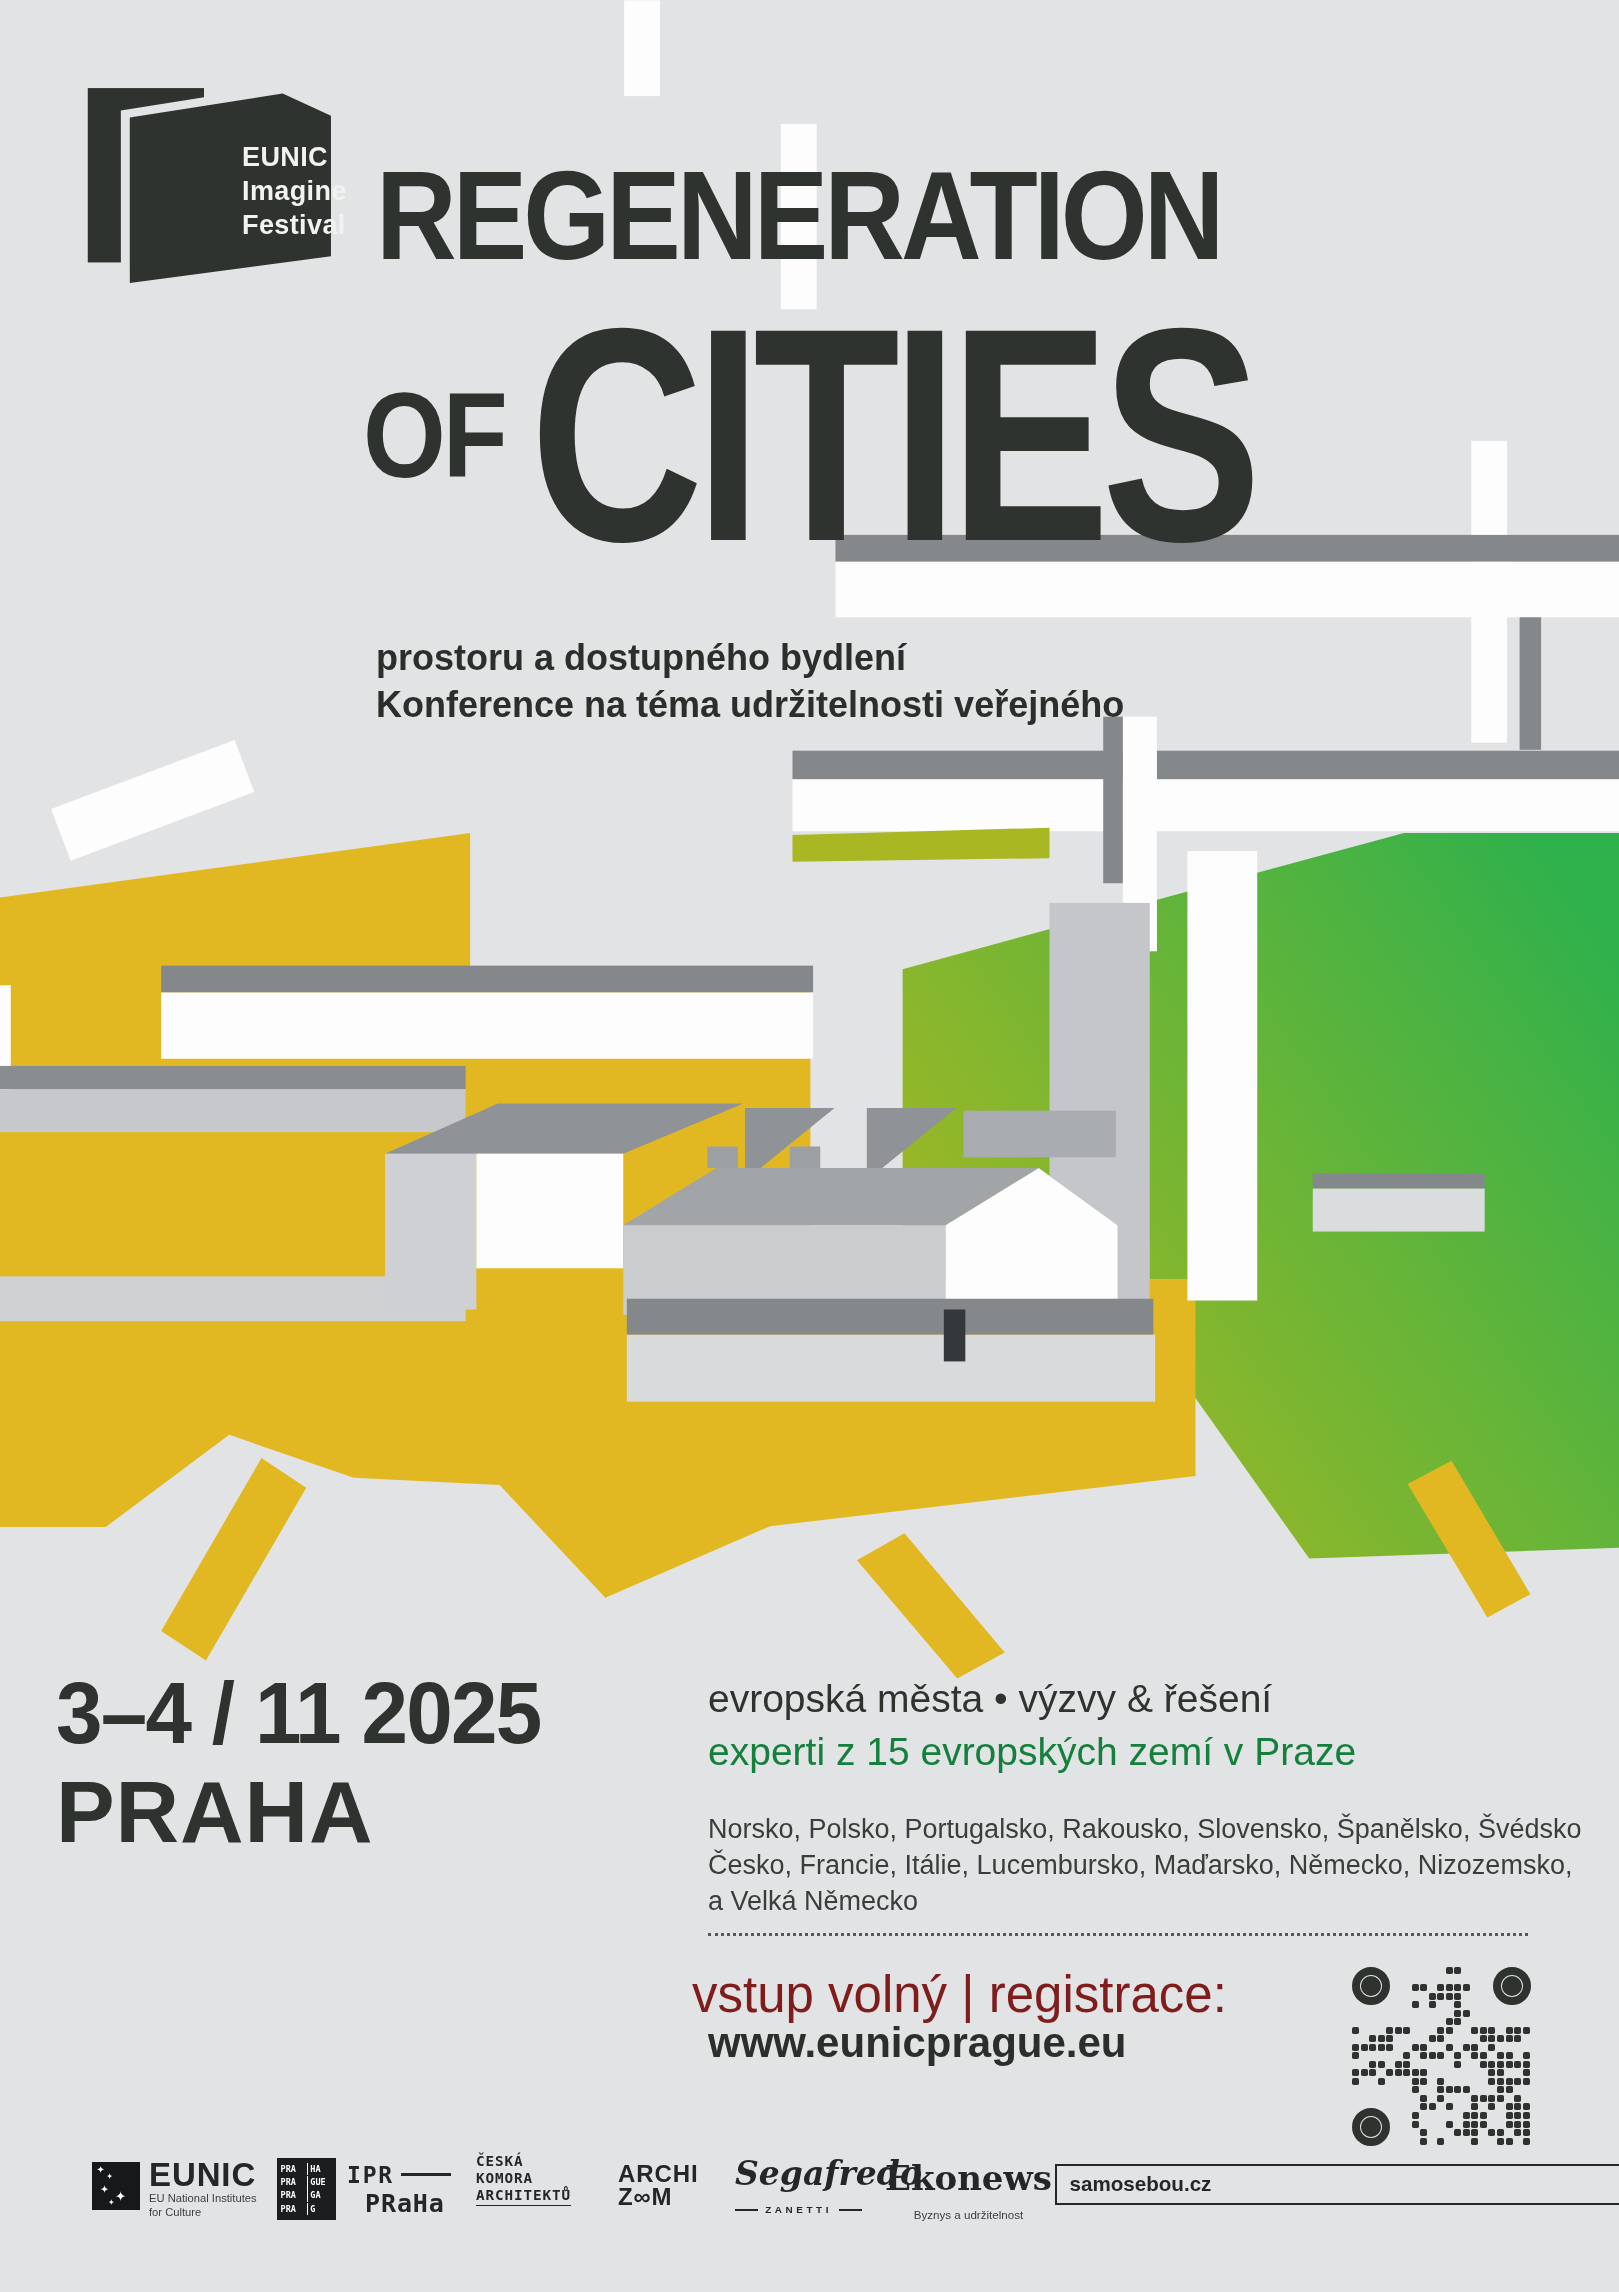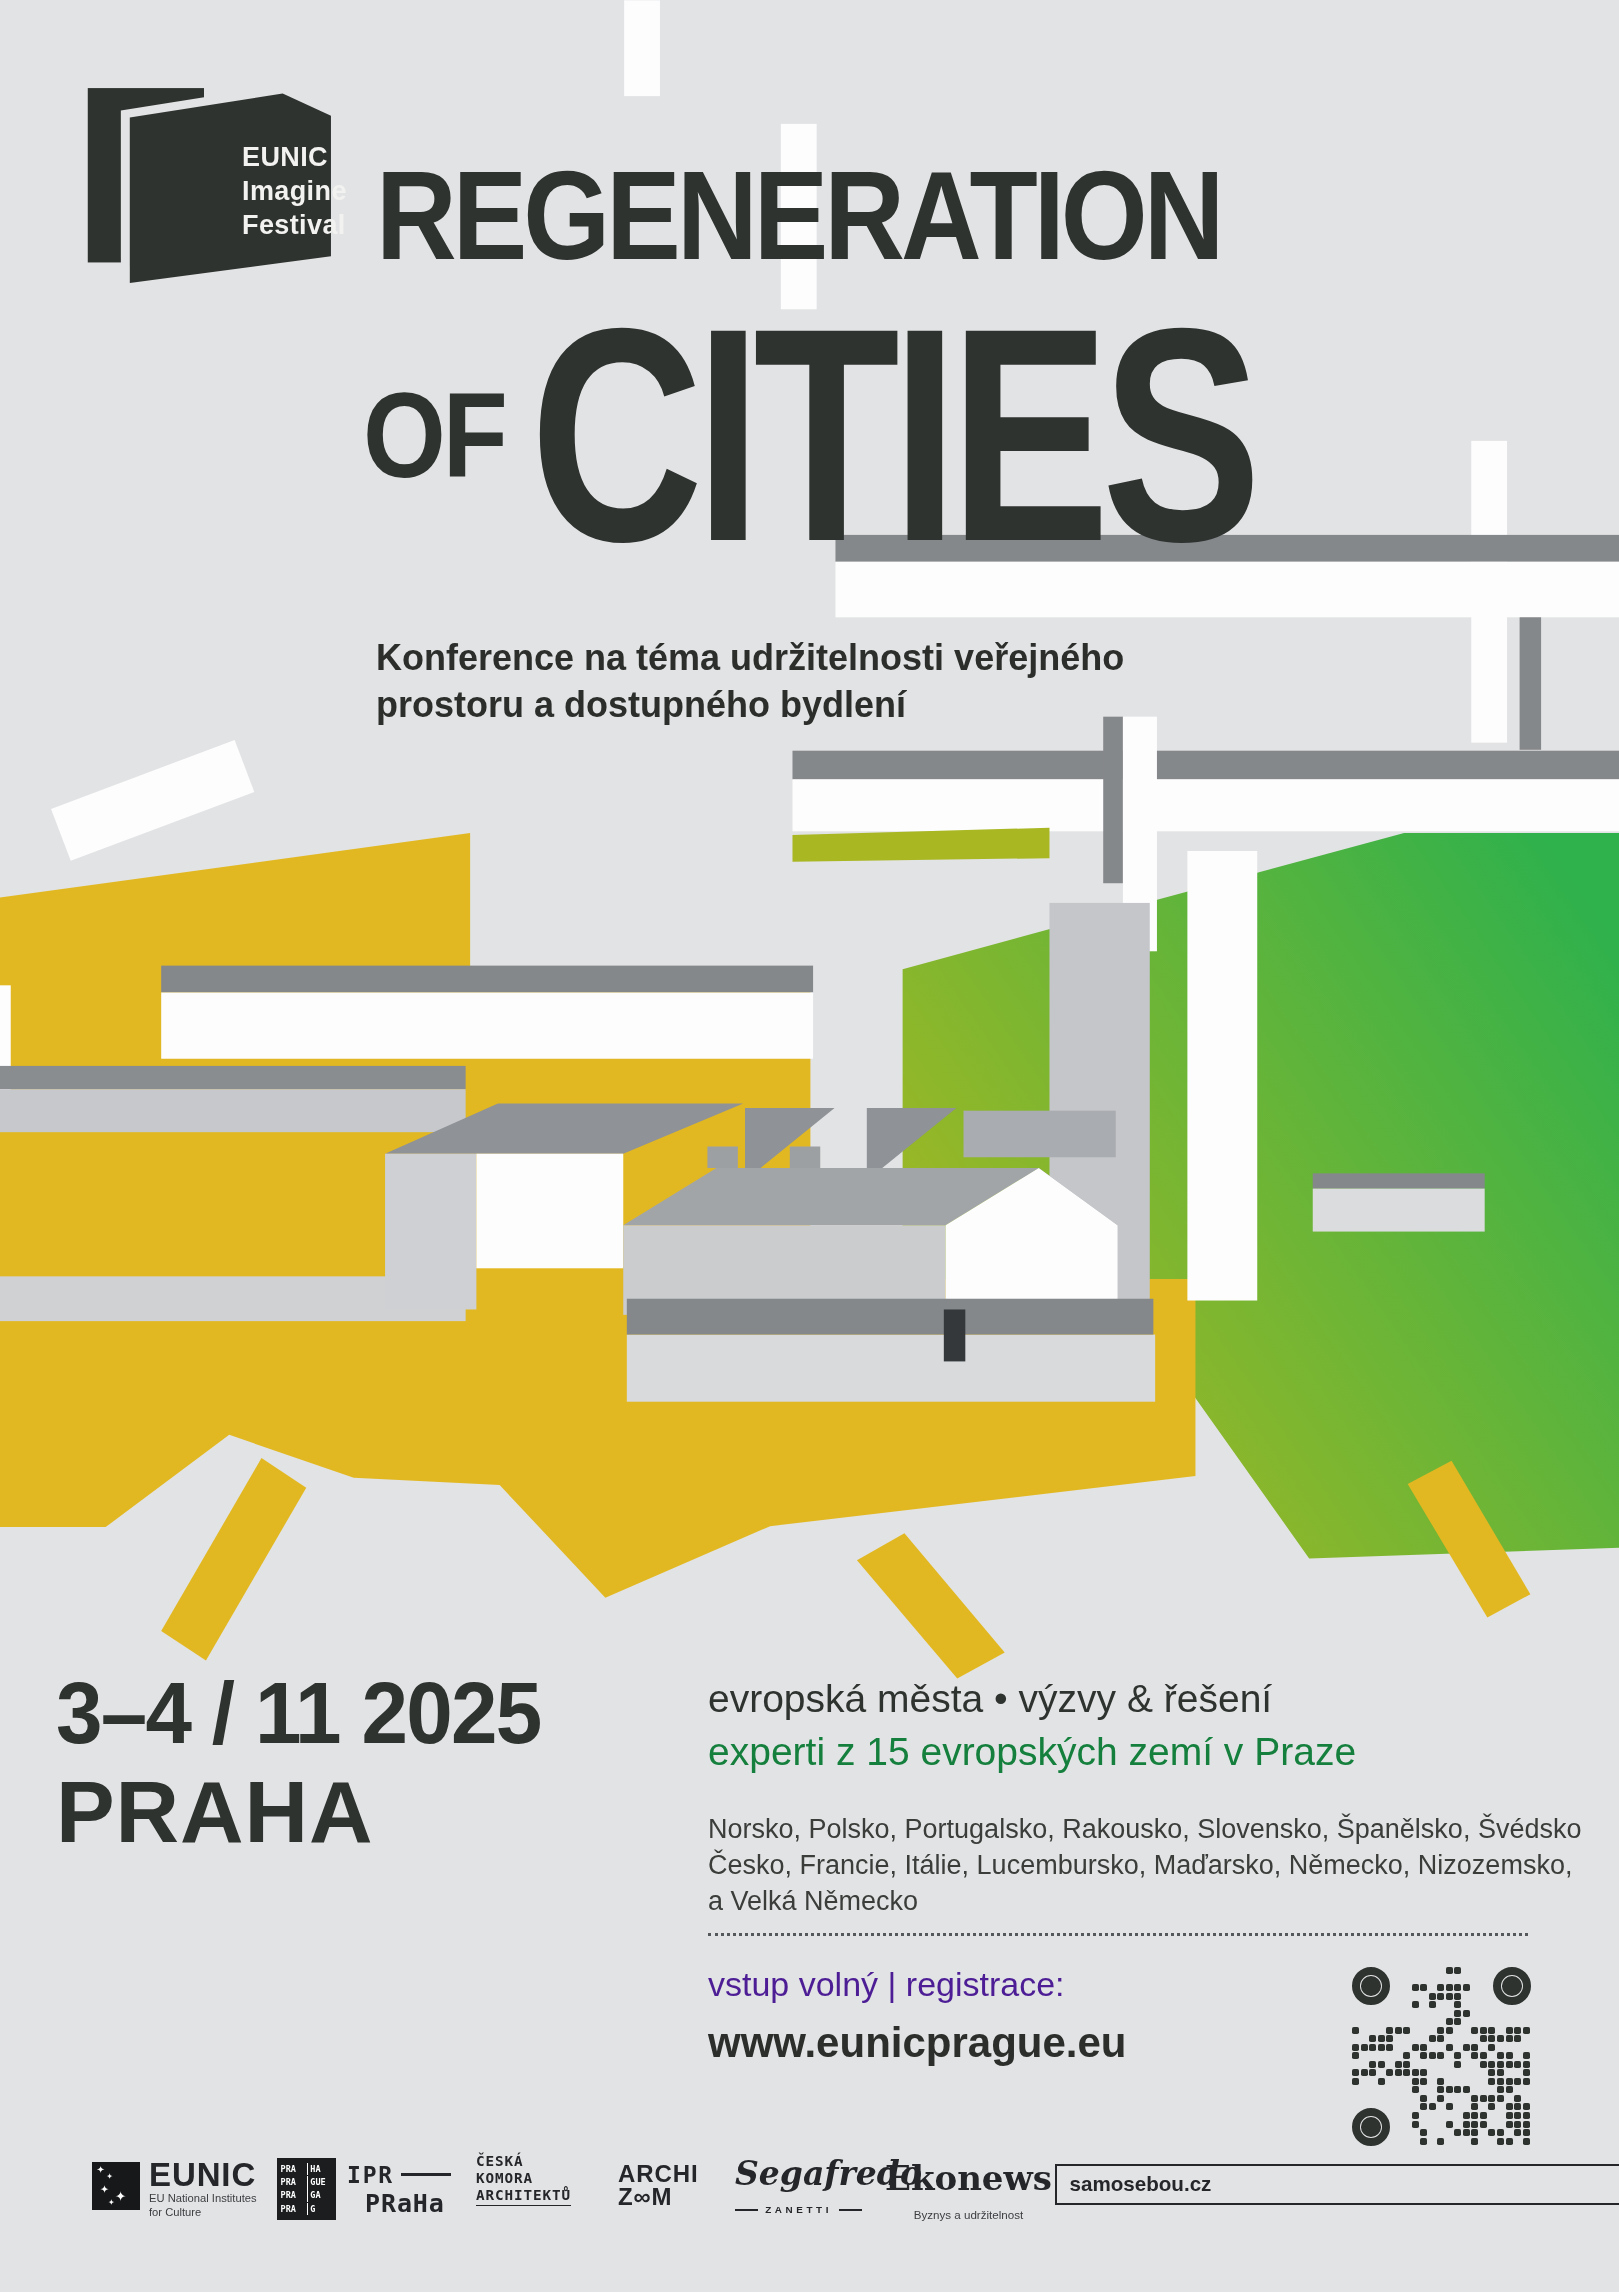--- a/index.html
+++ b/index.html
@@ -19,21 +19,21 @@
   .title2{left:530px;top:260px;font-size:304px;letter-spacing:-10.7px;transform:scaleX(.79);}
   .subtitle{left:376px;top:634px;font-size:36px;line-height:47px;font-weight:bold;color:#2b2e2b;}
 
   
   .date{left:56px;top:1662px;font-size:88px;font-weight:bold;letter-spacing:-1.8px;transform:scaleX(.95);transform-origin:left top;white-space:nowrap;}
   .city{left:56px;top:1761px;font-size:88px;font-weight:bold;letter-spacing:0.9px;white-space:nowrap;}
   .info1{left:708px;top:1677px;font-size:39px;color:#2f3330;}
   .info2{left:708px;top:1730px;font-size:39px;color:#15803d;}
   .countries{left:708px;top:1811px;font-size:27px;line-height:36px;color:#3a3d3a;}
   .dotline{left:708px;top:1933px;width:820px;border-top:3.6px dotted #55585a;height:0;}
-  .vstup{left:708px;top:1965px;font-size:34px;color:#4c1d95;}
+  .vstup{left:692px;top:1965px;font-size:51px;color:#7f1d1d;}
   .url{left:708px;top:2019px;font-size:42px;font-weight:bold;color:#2b2e2b;}
 
   
   .qr{left:1352px;top:1967px;width:179px;height:179px;}
   .qr-cells{position:absolute;inset:0;}
   .qr-m{position:absolute;background:#2f3330;border-radius:1.8px;}
   .qr-finder{position:absolute;width:38px;height:38px;border:8px solid #2f3330;border-radius:50%;box-sizing:border-box;}
   .qr-finder::after{content:"";position:absolute;left:50%;top:50%;width:19.7px;height:19.7px;margin:-9.9px 0 0 -9.9px;background:#2f3330;border-radius:50%;}
   .qr-f-tl{left:0;top:0;} .qr-f-tr{right:0;top:0;} .qr-f-bl{left:0;bottom:0;}
 
@@ -153,22 +153,22 @@
       <div>Imagine</div>
       <div>Festival</div>
     </div>
   </div>
 
   <div class="abs t-line title1">REGENERATION</div>
   <div class="abs t-line title-of">OF</div>
   <div class="abs t-line title2">CITIES</div>
 
   <div class="abs subtitle">
+    <div>prostoru a dostupného bydlení</div>
     <div>Konference na téma udržitelnosti veřejného</div>
-    <div>prostoru a dostupného bydlení</div>
   </div>
 
   <div class="abs date">3–4 / 11 2025</div>
   <div class="abs city">PRAHA</div>
 
   <div class="abs info1">evropská města • výzvy &amp; řešení</div>
   <div class="abs info2">experti z 15 evropských zemí v Praze</div>
 
   <div class="abs countries">
     <div>Norsko, Polsko, Portugalsko, Rakousko, Slovensko, Španělsko, Švédsko</div>

